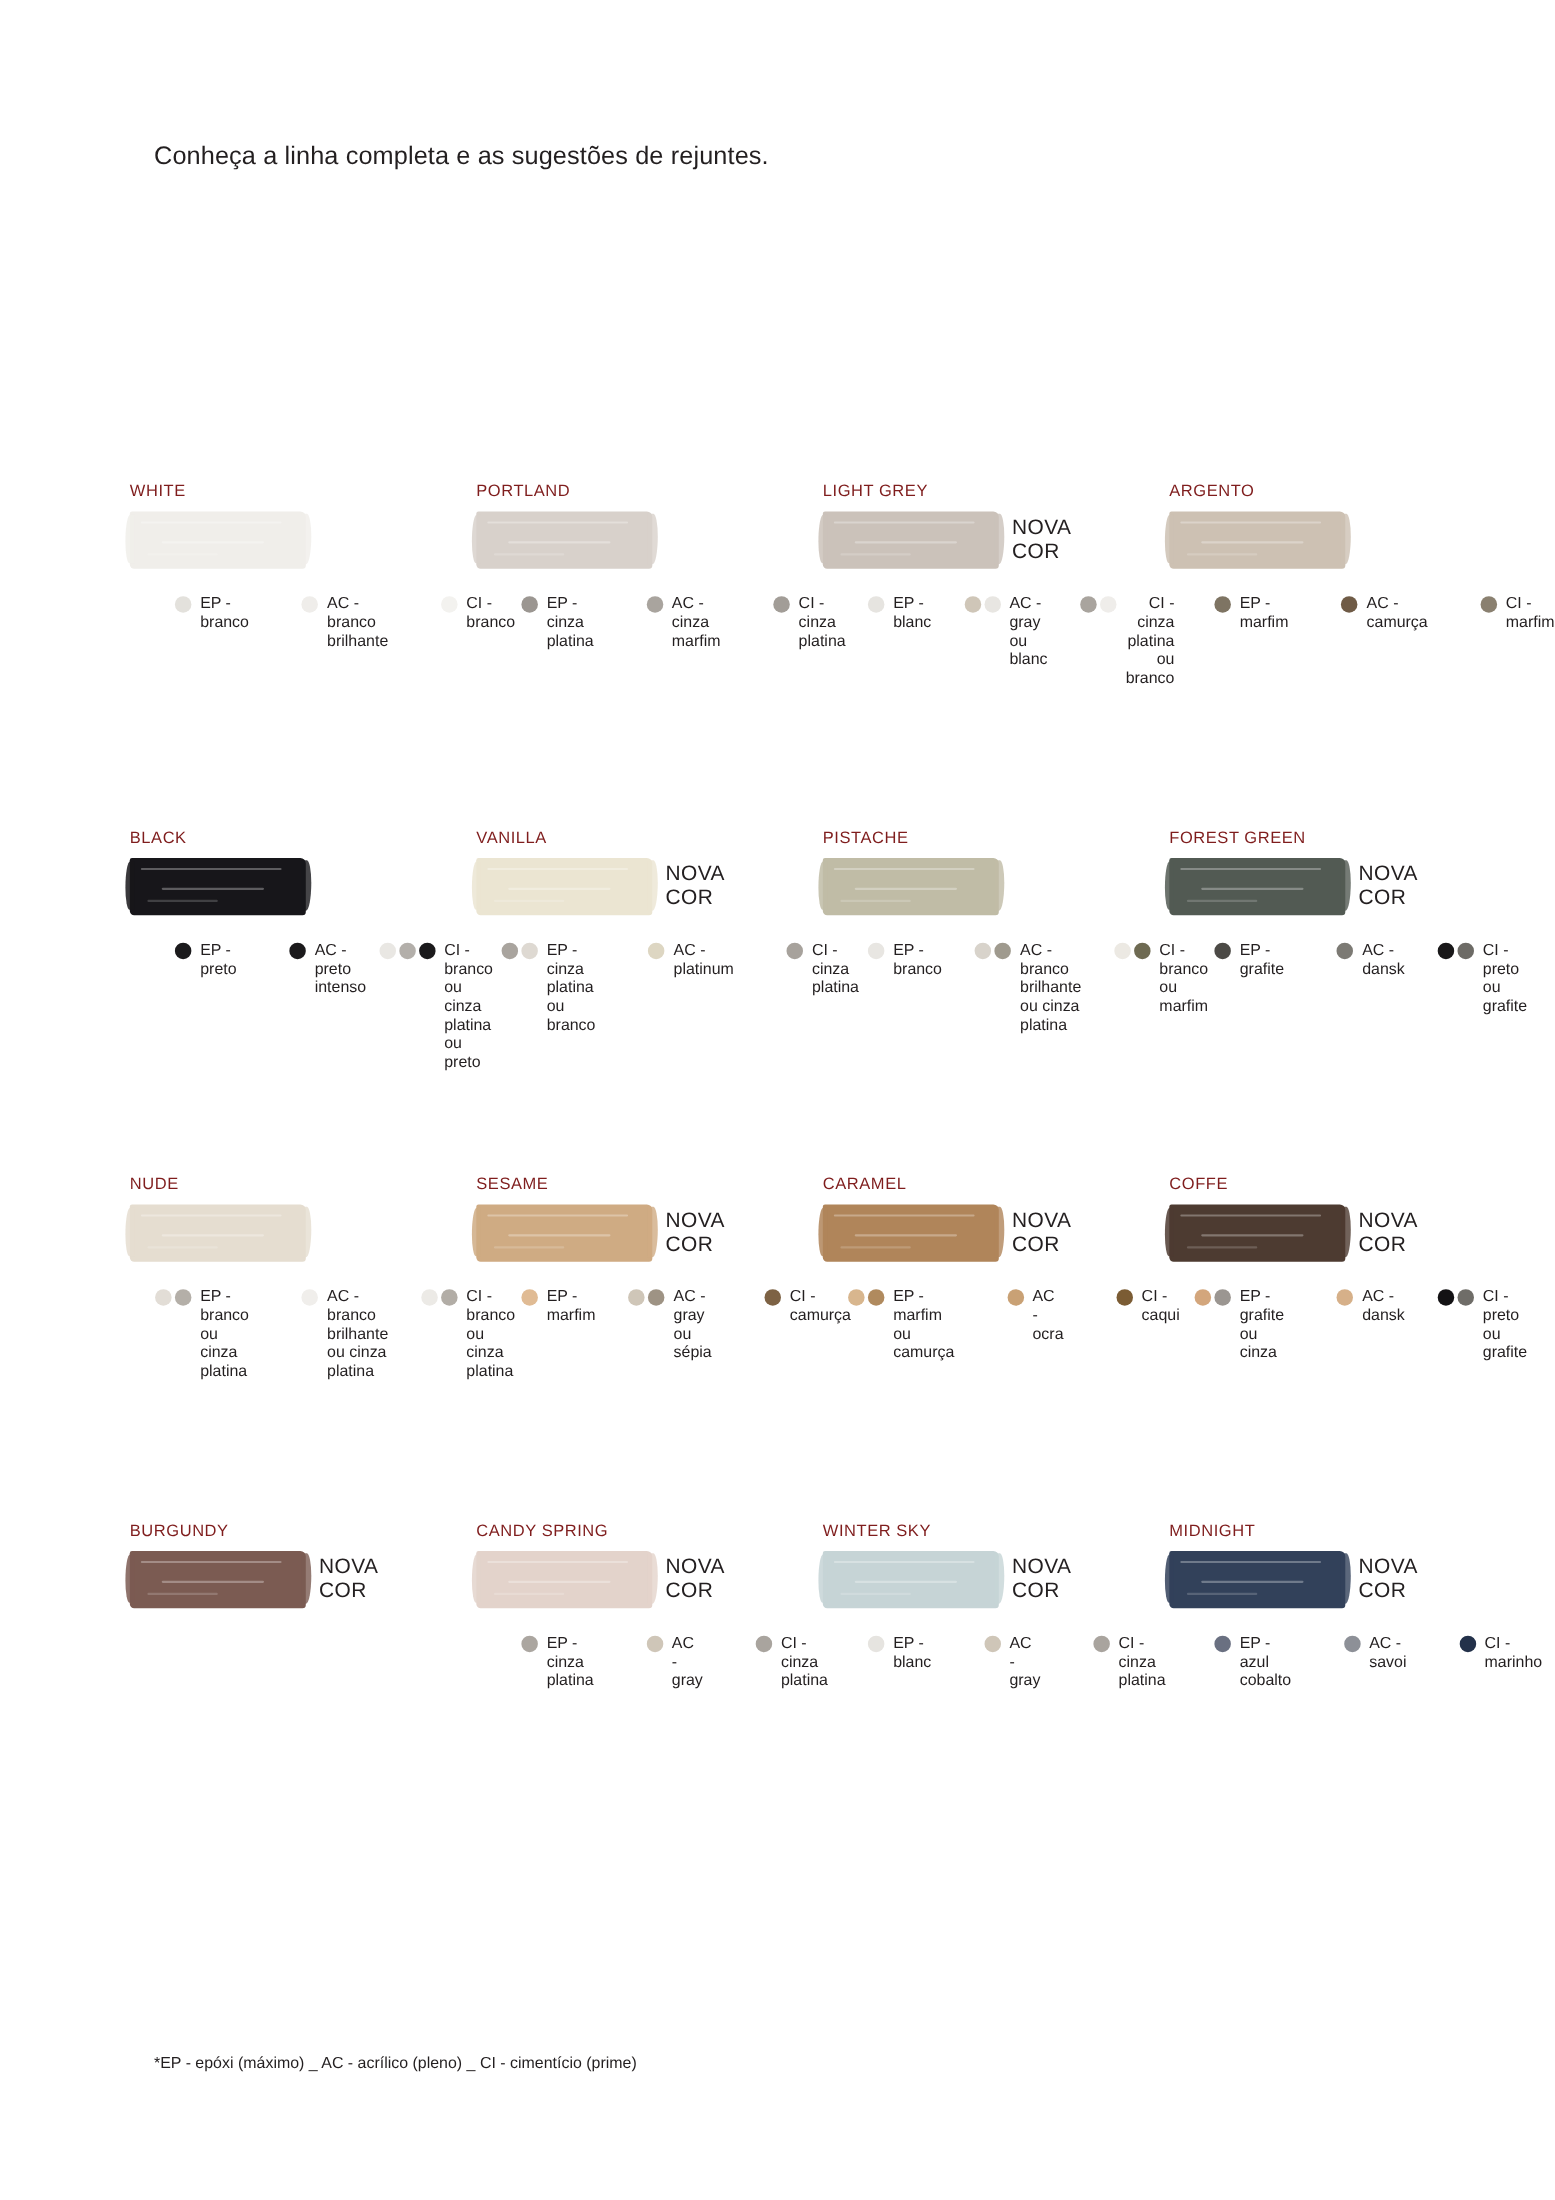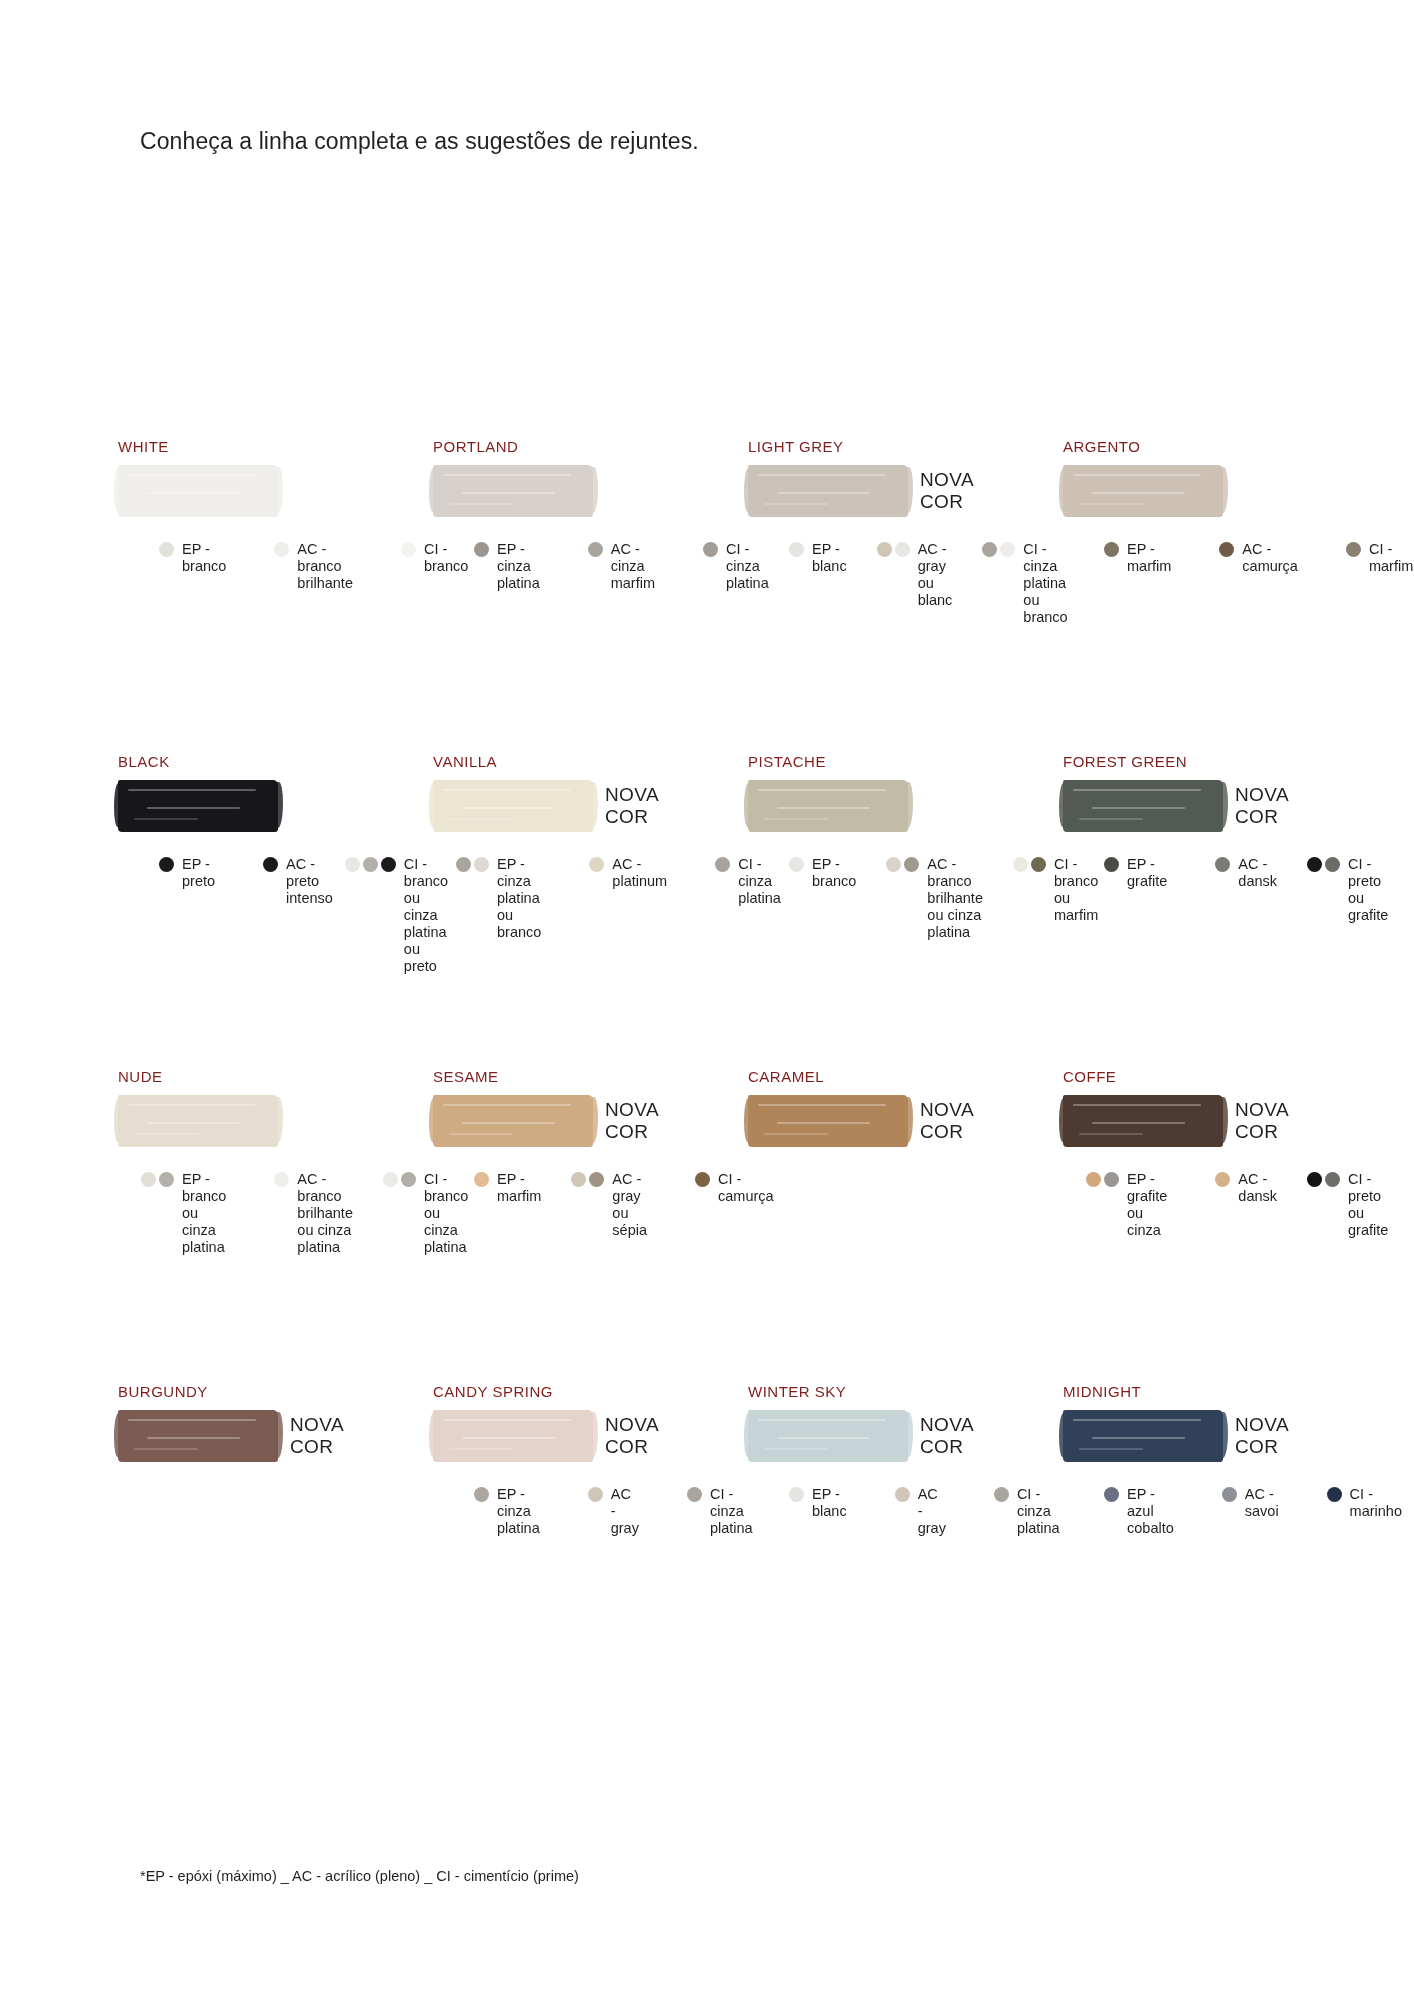--- a/index.html
+++ b/index.html
@@ -238,21 +238,21 @@
               <span class="dot" style="background: rgb(207, 198, 184);"></span>
               <span class="dot" style="background: rgb(232, 230, 226);"></span>
             </div>
             <div class="spec-text" style="margin-left: 8px;">AC - gray ou blanc</div>
           </div>
           <div class="spec-row">
             <div class="dots" style="justify-content: flex-end;">
               <span class="dot" style="background: rgb(169, 164, 158);"></span>
               <span class="dot" style="background: rgb(239, 237, 234);"></span>
             </div>
-            <div class="spec-text" style="margin-left: 8px;">CI - cinza platina ou branco</div>
+            <div class="spec-text" style="margin-left: 8px; text-align: right;">CI - cinza platina ou branco</div>
           </div>
         </div>
       </div>
       <div class="swatch-card">
         <div class="card-name">ARGENTO</div>
         <div class="swatch-wrap">
           <div class="swatch" style="background: rgb(205, 193, 179);">
             <span class="streak s1"></span>
             <span class="streak s2"></span>
             <span class="streak s3"></span>
@@ -481,20 +481,41 @@
         <div class="card-name">CARAMEL</div>
         <div class="swatch-wrap">
           <div class="swatch" style="background: rgb(176, 133, 90);">
             <span class="streak s1"></span>
             <span class="streak s2"></span>
             <span class="streak s3"></span>
           </div>
           <div class="nova" style="white-space: pre-line;">NOVA
 COR</div>
         </div>
+        <div class="specs">
+          <div class="spec-row">
+            <div class="dots" style="justify-content: flex-end;">
+              <span class="dot" style="background: rgb(216, 182, 142);"></span>
+              <span class="dot" style="background: rgb(176, 138, 94);"></span>
+            </div>
+            <div class="spec-text" style="margin-left: 8px;">EP - marfim ou camurça</div>
+          </div>
+          <div class="spec-row">
+            <div class="dots" style="justify-content: flex-end;">
+              <span class="dot" style="background: rgb(201, 161, 117);"></span>
+            </div>
+            <div class="spec-text" style="margin-left: 8px;">AC - ocra</div>
+          </div>
+          <div class="spec-row">
+            <div class="dots" style="justify-content: flex-end;">
+              <span class="dot" style="background: rgb(123, 92, 52);"></span>
+            </div>
+            <div class="spec-text" style="margin-left: 8px;">CI - caqui</div>
+          </div>
+        </div>
       </div>
       <div class="swatch-card">
         <div class="card-name">COFFE</div>
         <div class="swatch-wrap">
           <div class="swatch" style="background: rgb(77, 59, 49);">
             <span class="streak s1"></span>
             <span class="streak s2"></span>
             <span class="streak s3"></span>
           </div>
           <div class="nova" style="white-space: pre-line;">NOVA

